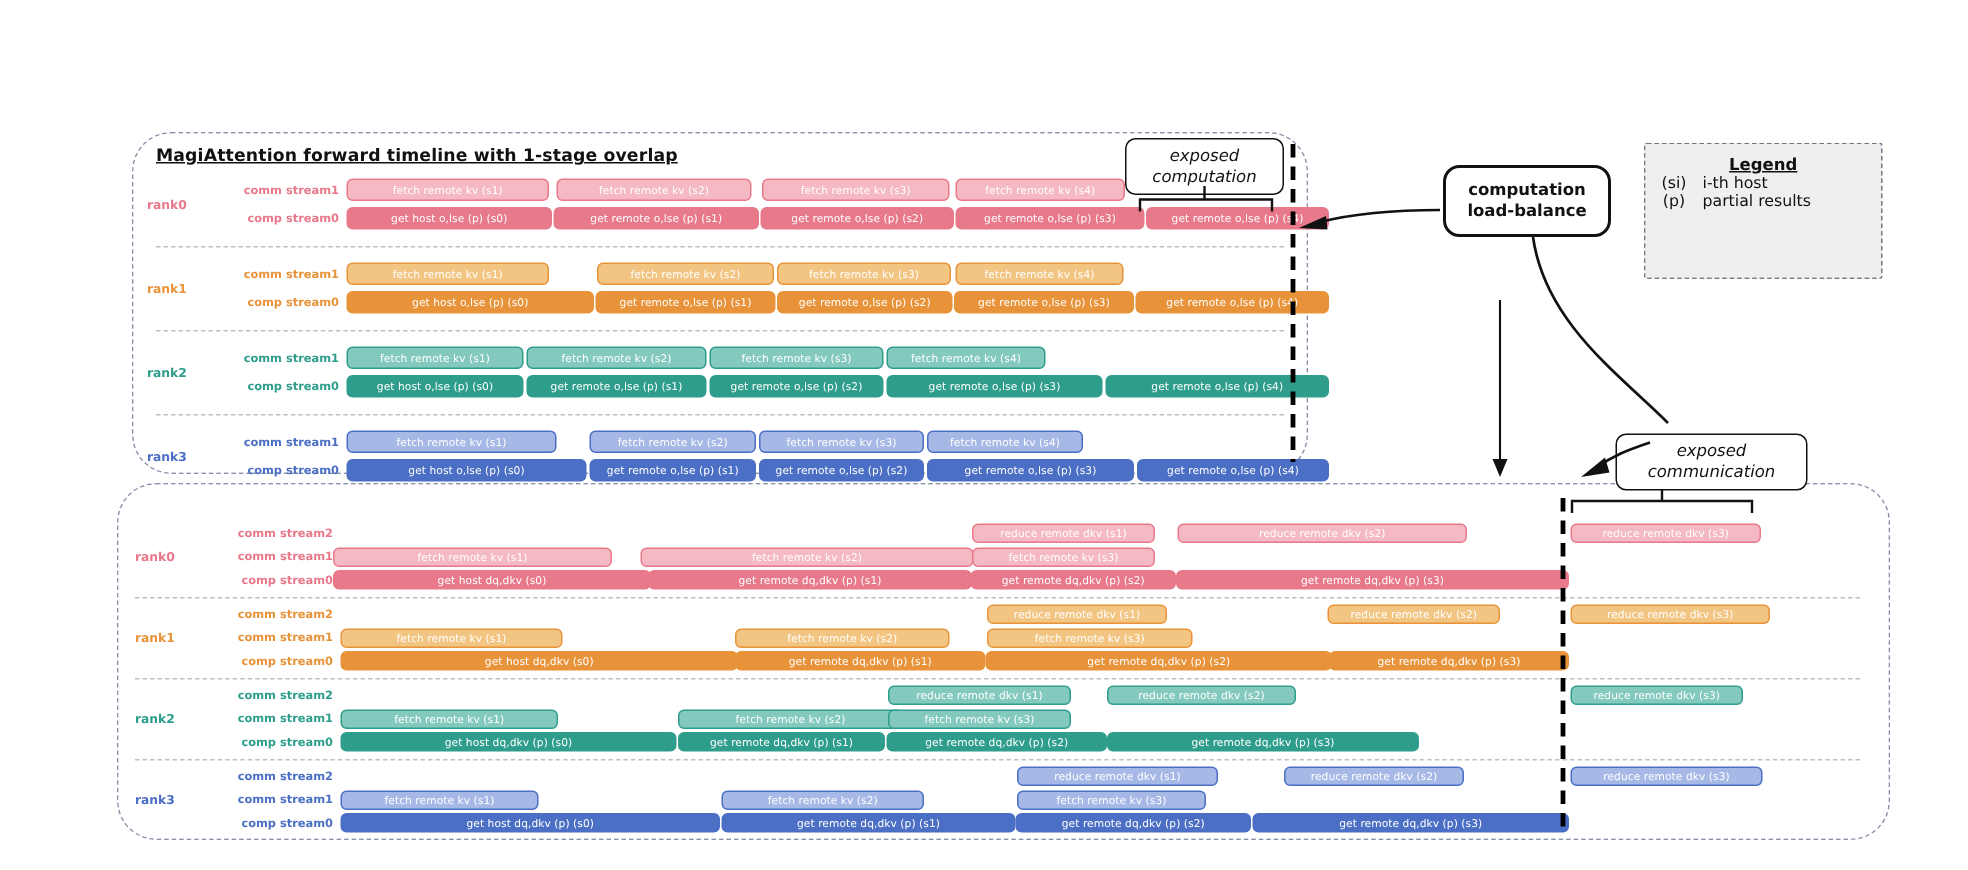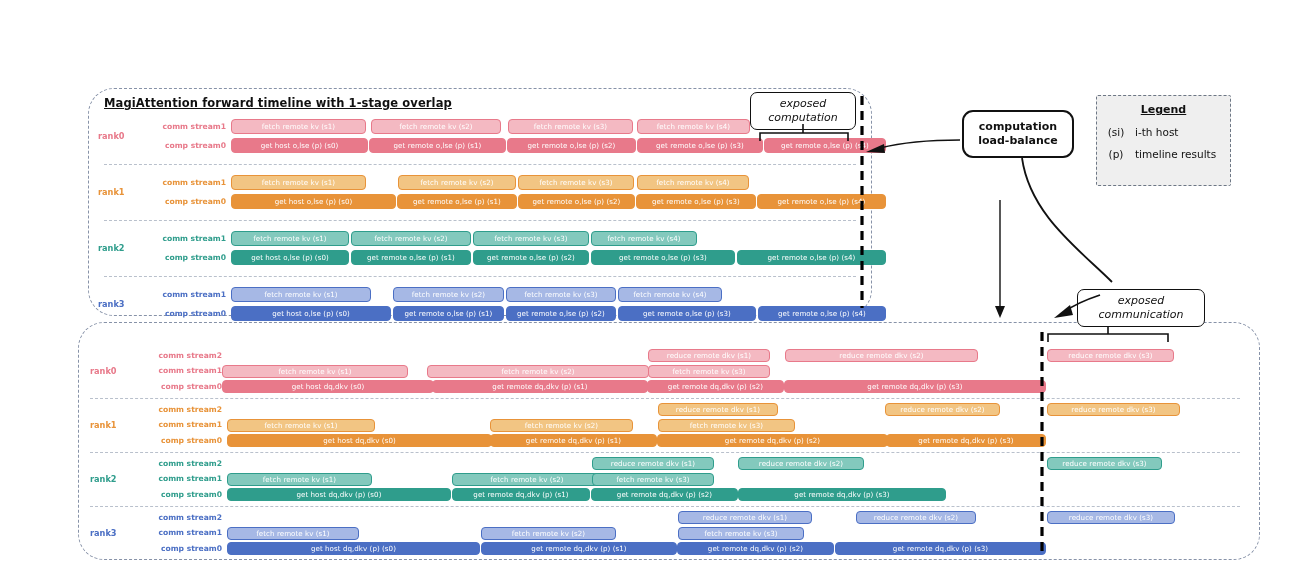--- a/index.html
+++ b/index.html
@@ -52,21 +52,21 @@
 
   
   .legend{
     position:absolute;box-sizing:border-box;background:#efefef;
     border:1.3px dashed #6d7785;border-radius:2px;
   }
   .legend-title{
     text-align:center;font-weight:bold;font-size:11px;color:#111;
     text-decoration:underline;margin-top:7px;
   }
-  .legend-row{display:flex;align-items:flex-end;font-size:10.5px;color:#111;margin-top:10px;}
+  .legend-row{display:flex;align-items:flex-end;font-size:10.5px;color:#111;}
   .legend-key{width:38px;text-align:center;flex:none;}
   .legend-val{flex:1;}
 
   
   .note{
     position:absolute;font-size:10px;color:#111;line-height:1.45;white-space:pre-line;
   }
 </style>
 </head>
 <body>
@@ -202,29 +202,29 @@
     <span>computation</span>
     <span>load-balance</span>
   </div>
 
   <div class="callout" style="left:1077px;top:289px;width:128px;height:38px;">
     <span>exposed</span>
     <span>communication</span>
   </div>
 
 
-  <div class="legend" style="left:1096px;top:95px;width:135px;height:91px;">
+  <div class="legend" style="left:1096px;top:95px;width:159px;height:91px;">
     <div class="legend-title">Legend</div>
     <div class="legend-row">
       <div class="legend-key">(si)</div>
       <div class="legend-val">i-th host</div>
     </div>
     <div class="legend-row">
       <div class="legend-key">(p)</div>
-      <div class="legend-val">timeline results</div>
+      <div class="legend-val">partial results</div>
     </div>
   </div>
 
   <svg class="overlay">
 
     <path d="M760,141 L760,133 L848,133 L848,141" fill="none" stroke="#111" stroke-width="1.6"></path>
     <line x1="803" y1="133" x2="803" y2="124" stroke="#111" stroke-width="1.6"></line>
 
     <line x1="862" y1="96" x2="862" y2="308" stroke="#000" stroke-width="3.2" stroke-dasharray="9,6"></line>
 

